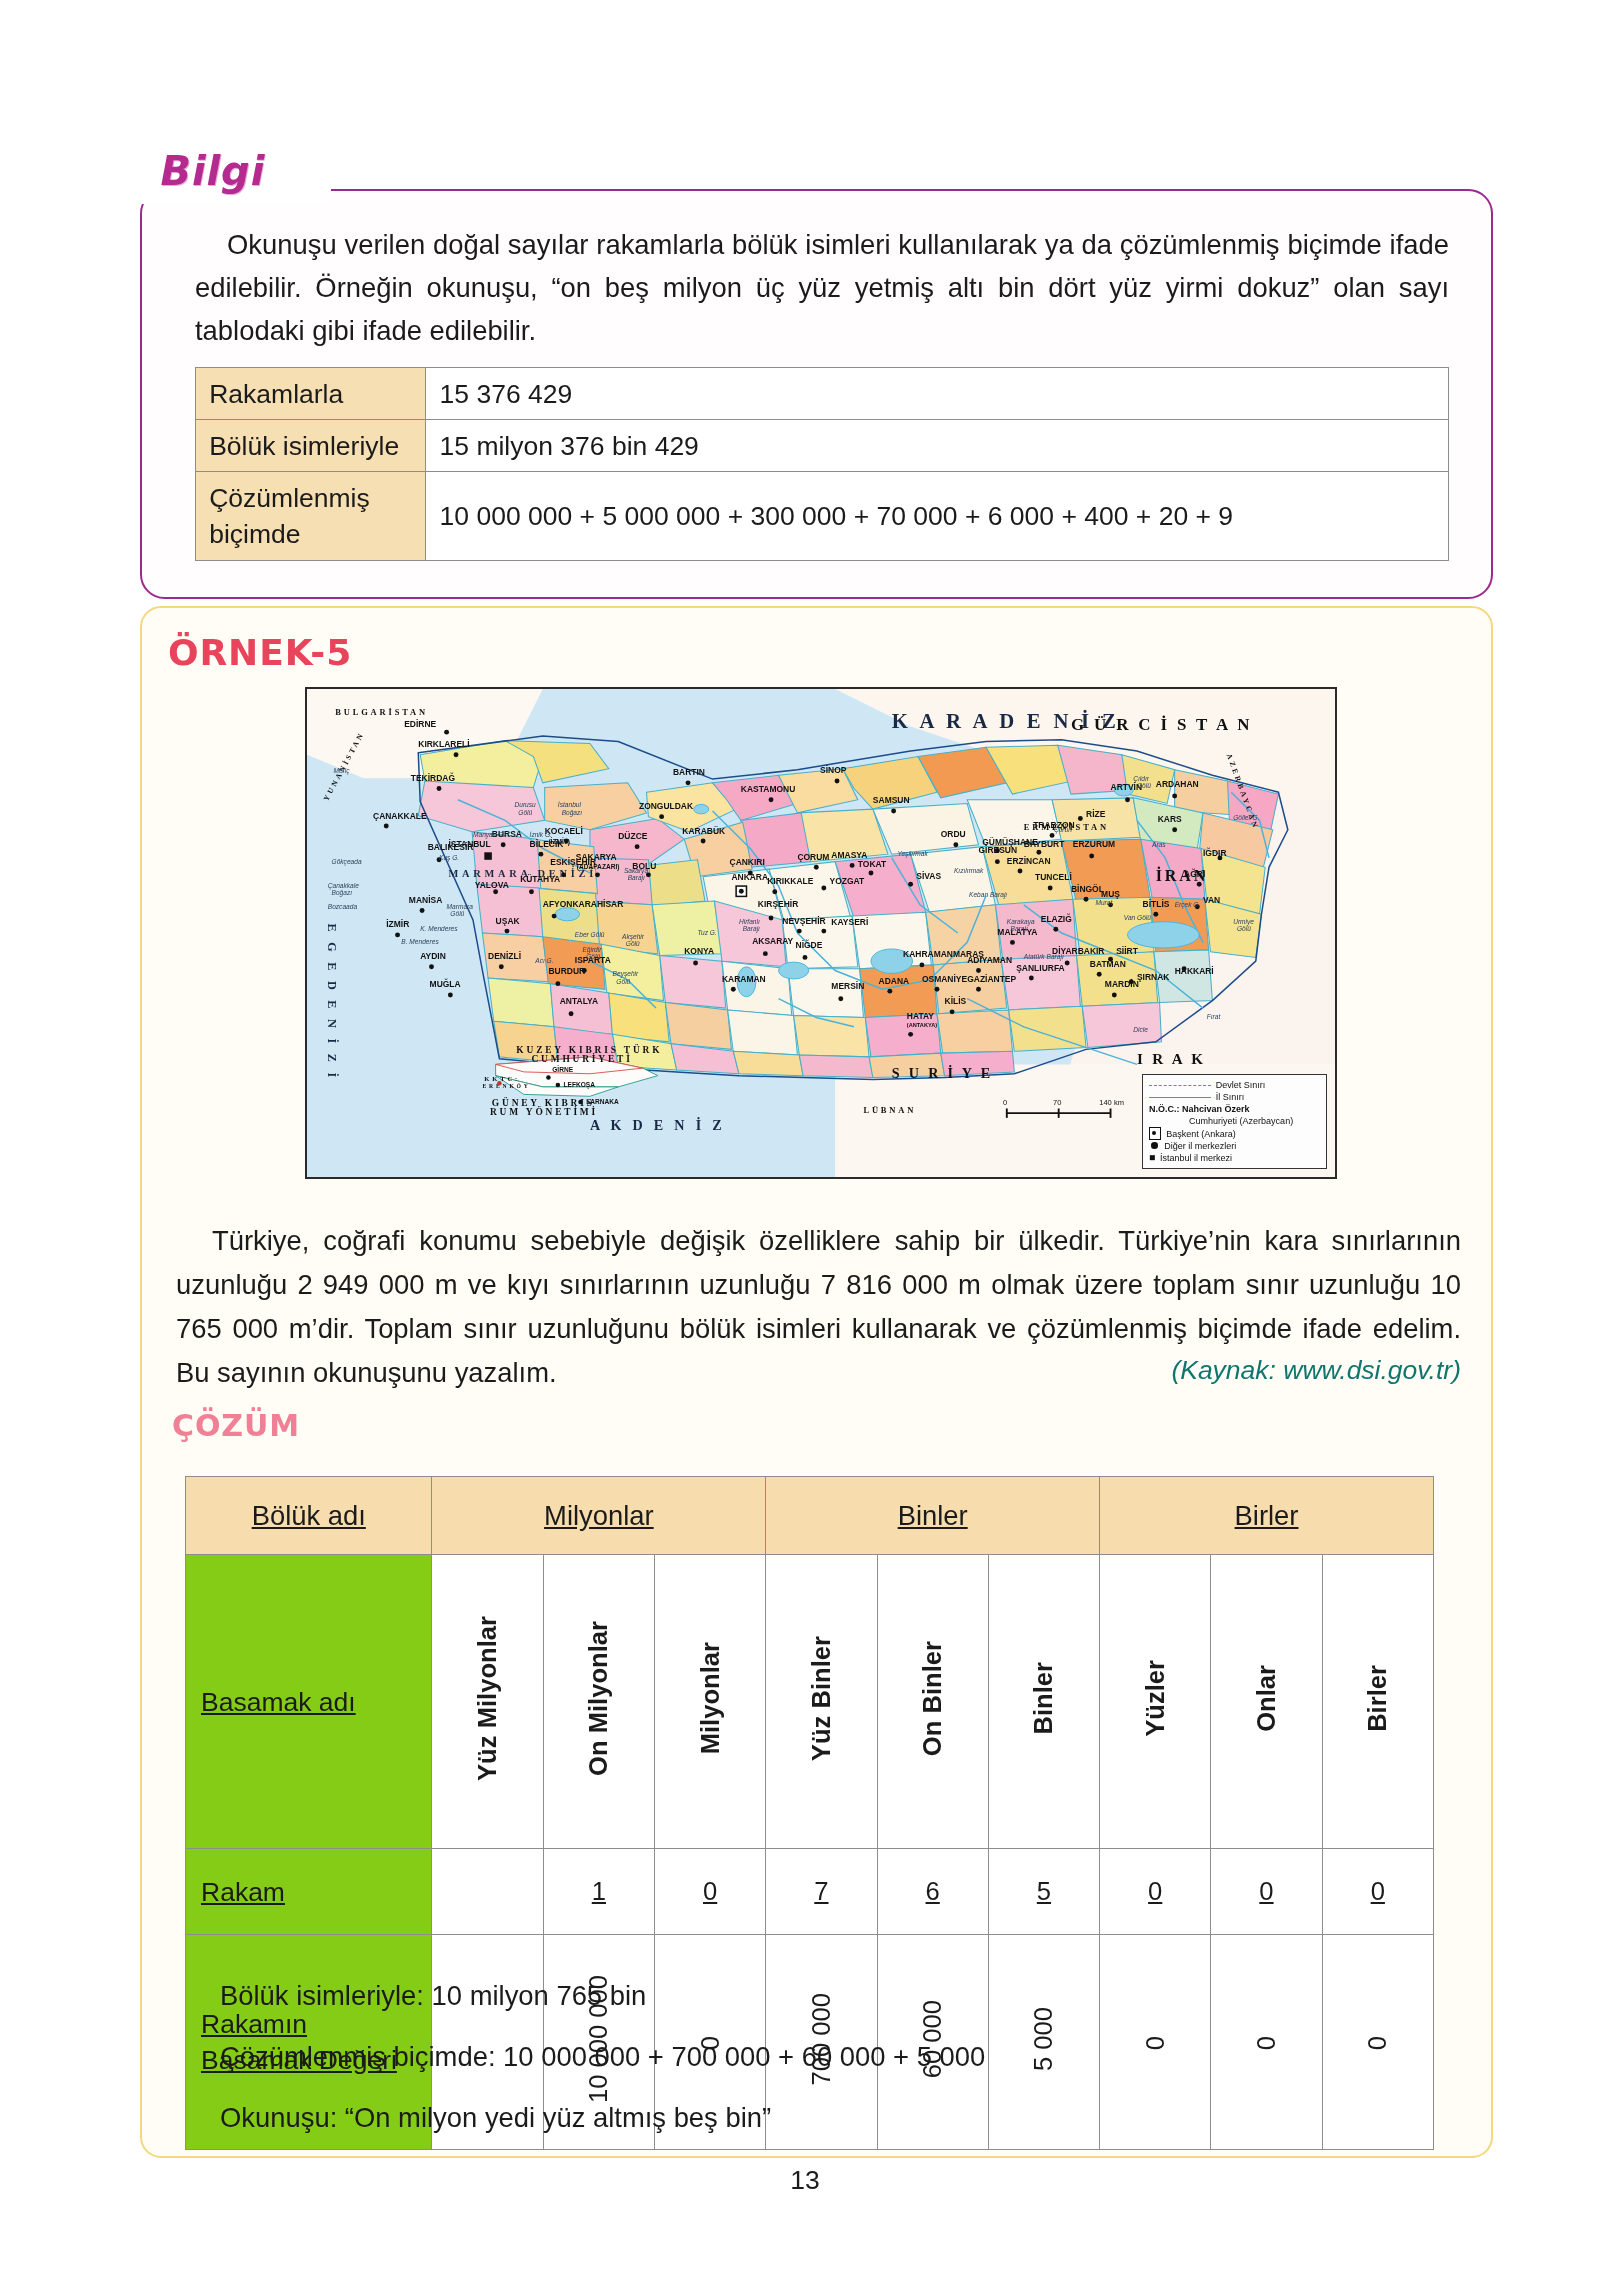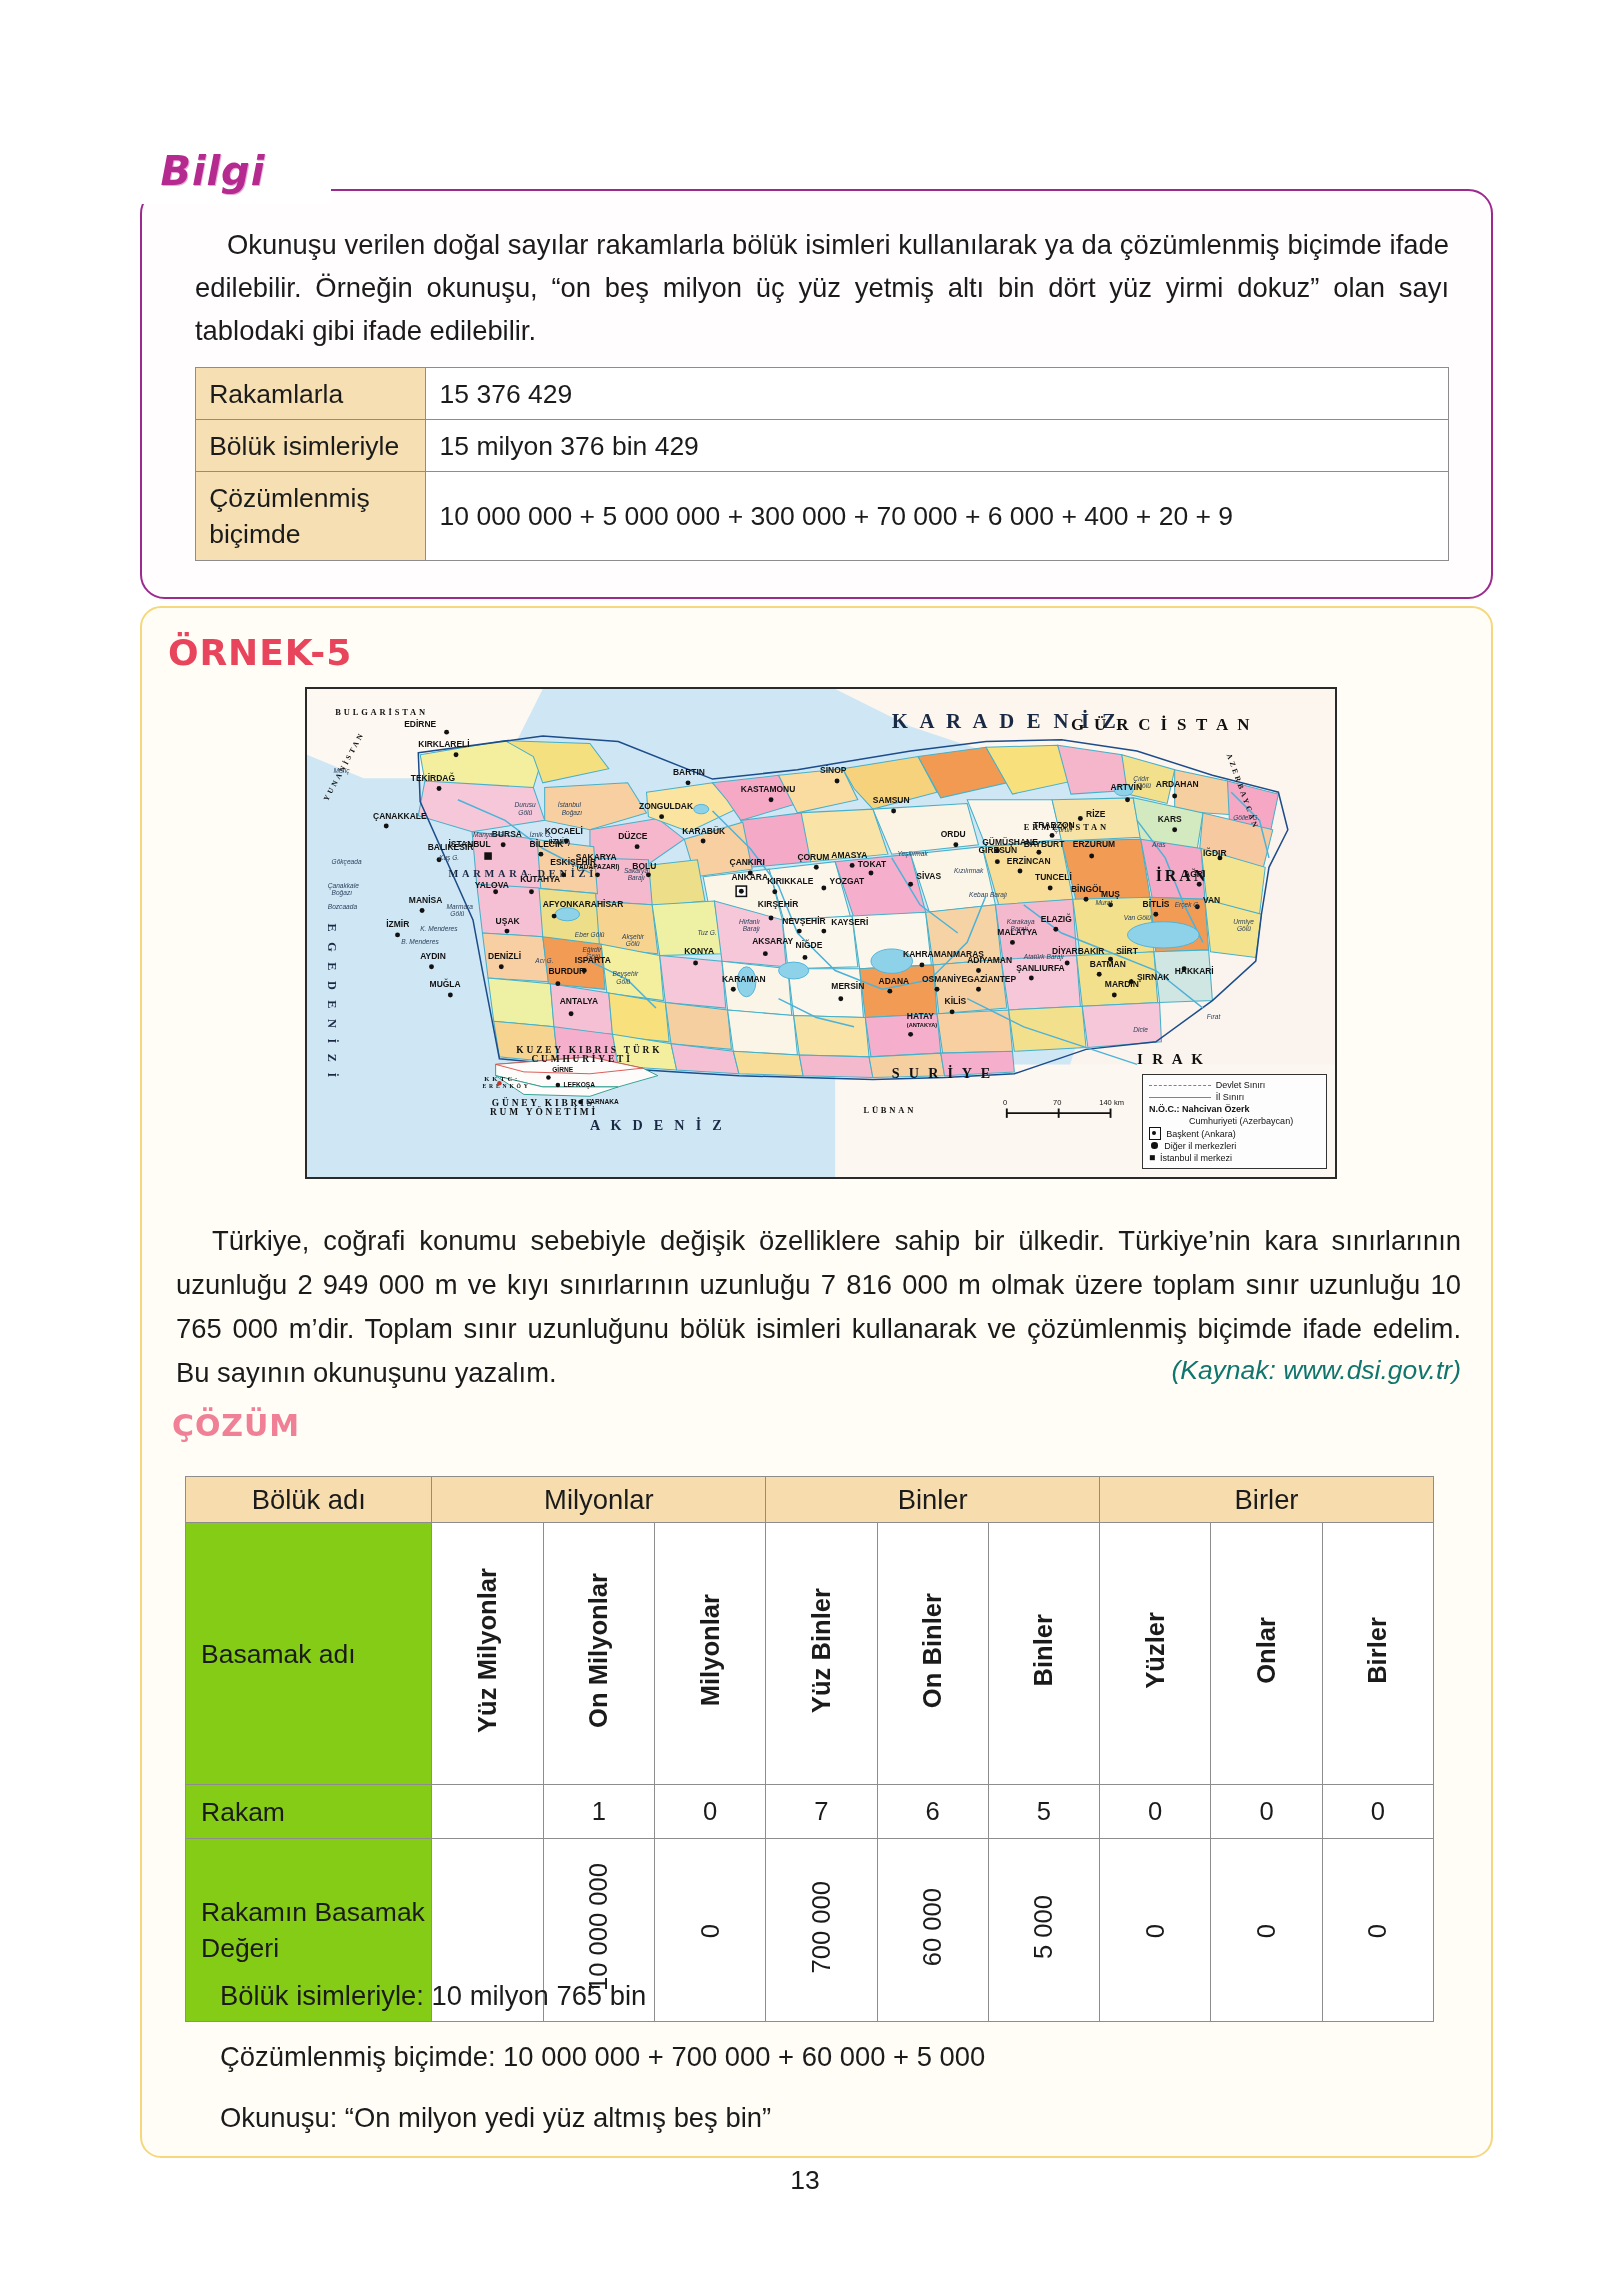--- a/index.html
+++ b/index.html
@@ -146,21 +146,22 @@
     text-align:right;font-style:italic;font-size:26.5px;color:#0f766e;
   }
 
   
   .pv-wrap{position:absolute;left:185px;top:1476px;width:1249px;}
   table.pv{border-collapse:collapse;width:100%;table-layout:fixed;}
   table.pv th,table.pv td{
     border:1.9px solid #8d8d8d;
     font-size:25.6px;text-align:center;vertical-align:middle;
     background:#ffffff;
-    padding:0;
+    padding:16px;
+    text-decoration:underline;
   }
   table.pv .hd{background:#f7ddae;font-weight:normal;font-size:27.4px;height:45px;}
   table.pv .lbl{
     background:#84cc16;text-align:left;padding-left:15px;font-size:26.5px;
     line-height:36px;
   }
   .vtxt{
     writing-mode:vertical-rl;transform:rotate(180deg);
     display:inline-block;font-weight:bold;font-size:25.6px;
     white-space:nowrap;letter-spacing:0px;

